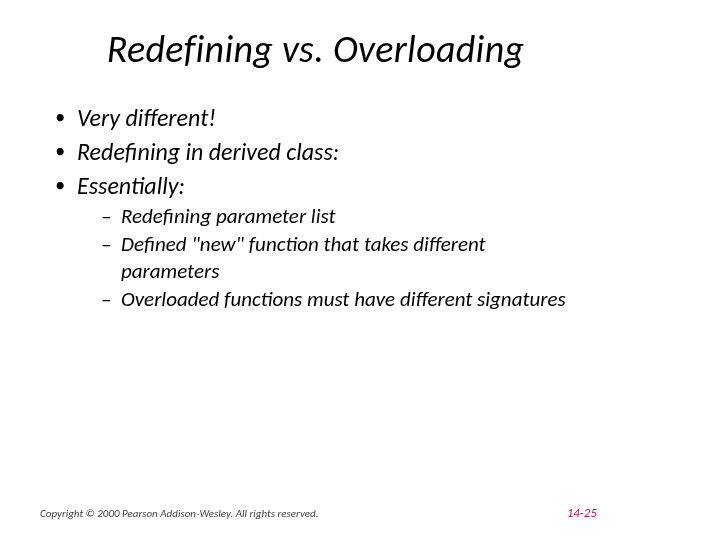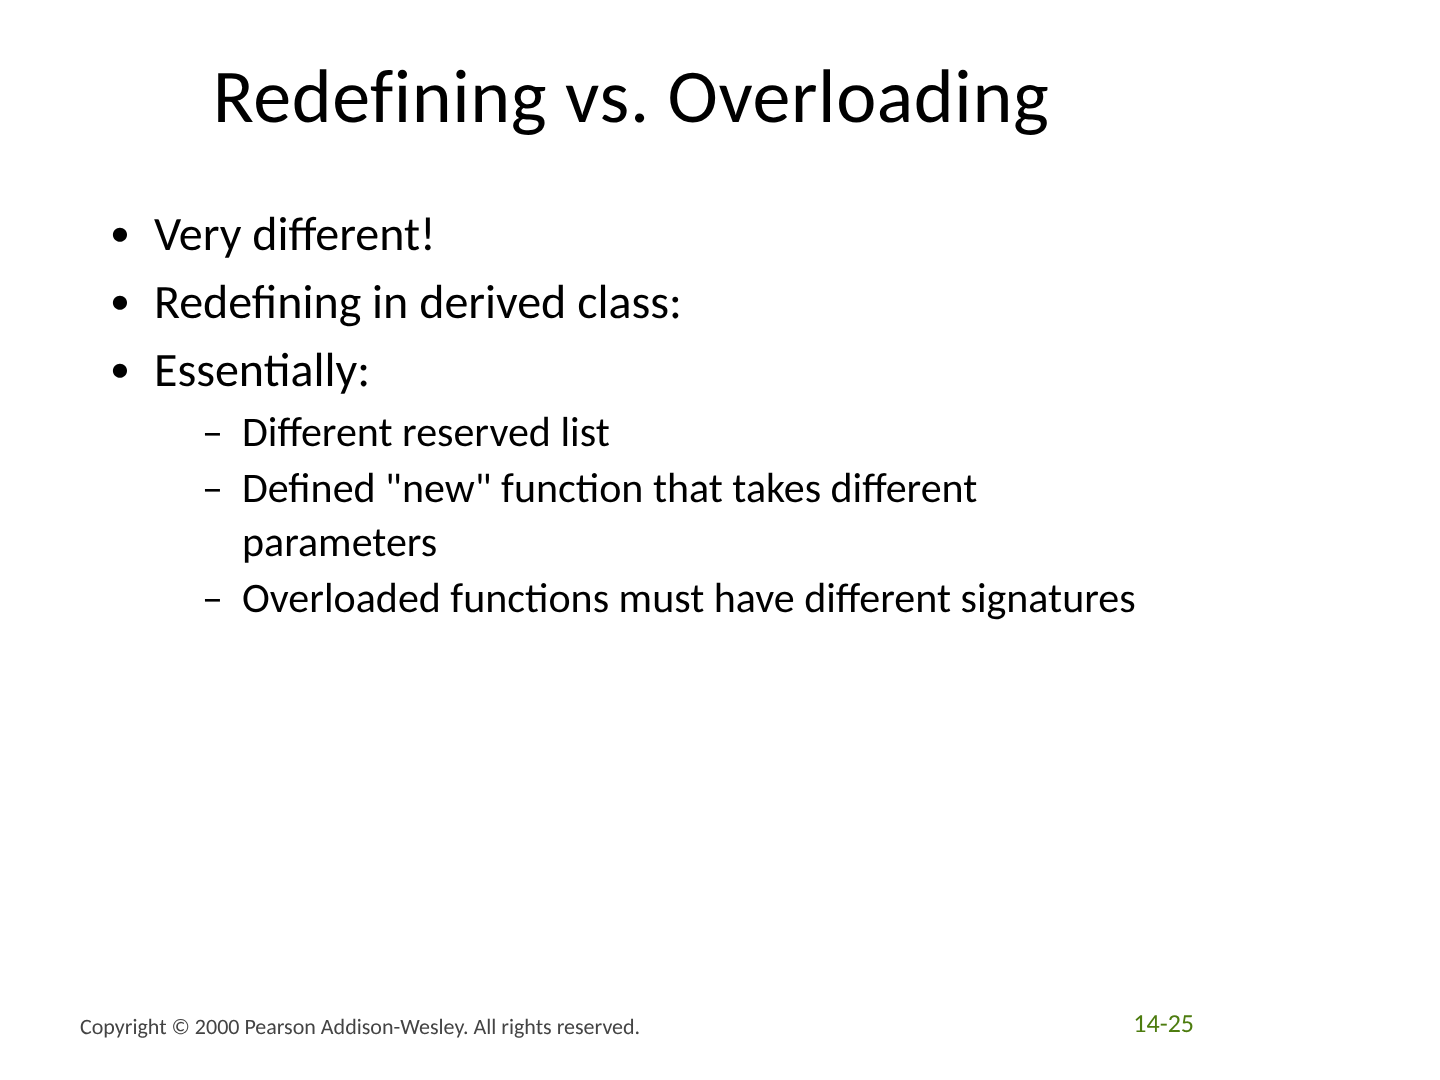--- a/index.html
+++ b/index.html
@@ -11,20 +11,21 @@
     font-family: Calibri, "Segoe UI", Arial, sans-serif;
     color: #000;
     position: relative;
     overflow: hidden;
   }
   .slide {
     width: 631px;
     height: 540px;
     position: relative;
     box-sizing: border-box;
+    font-style: italic;
   }
   .title {
     text-align: center;
     font-size: 38px;
     font-weight: 400;
     padding-top: 26px;
     padding-bottom: 10px;
     letter-spacing: 0.3px;
   }
   .body {
@@ -72,42 +73,42 @@
     left: 40px;
     bottom: 20px;
     font-size: 11px;
     color: #444;
   }
   .footer-right {
     position: absolute;
     right: 34px;
     bottom: 20px;
     font-size: 13px;
-    color: #4d7c0f;
+    color: #be185d;
   }
 </style>
 </head>
 <body>
 
 <div class="slide">
 
   <div class="title">Redefining vs. Overloading</div>
 
   <div class="body">
     <ul class="level1">
       <li>
         <span>Very different!</span>
       </li>
       <li>
         <span>Redefining in derived class:</span>
       </li>
       <li>
         <span>Essentially:</span>
         <ul class="level2">
-          <li><span>Different reserved list</span></li>
+          <li><span>Redefining parameter list</span></li>
           <li><span>Defined "new" function that takes different parameters</span></li>
           <li><span>Overloaded functions must have different signatures</span></li>
         </ul>
       </li>
     </ul>
   </div>
 
   <div class="footer-left">Copyright © 2000 Pearson Addison-Wesley. All rights reserved.</div>
   <div class="footer-right">14-25</div>
 

